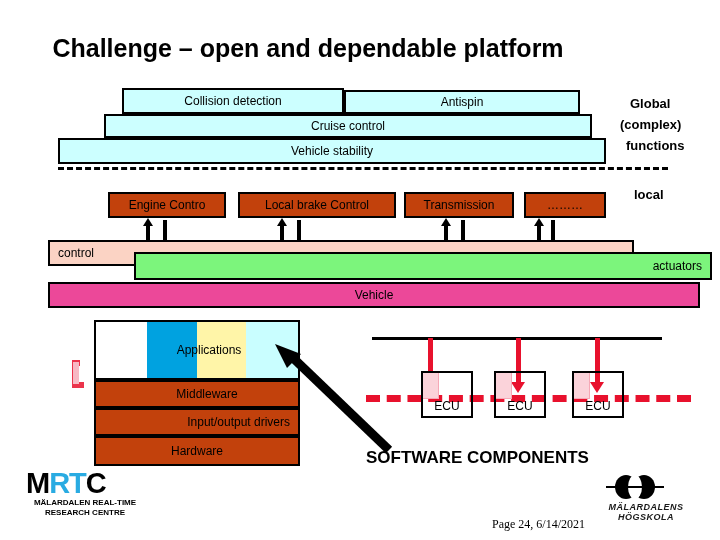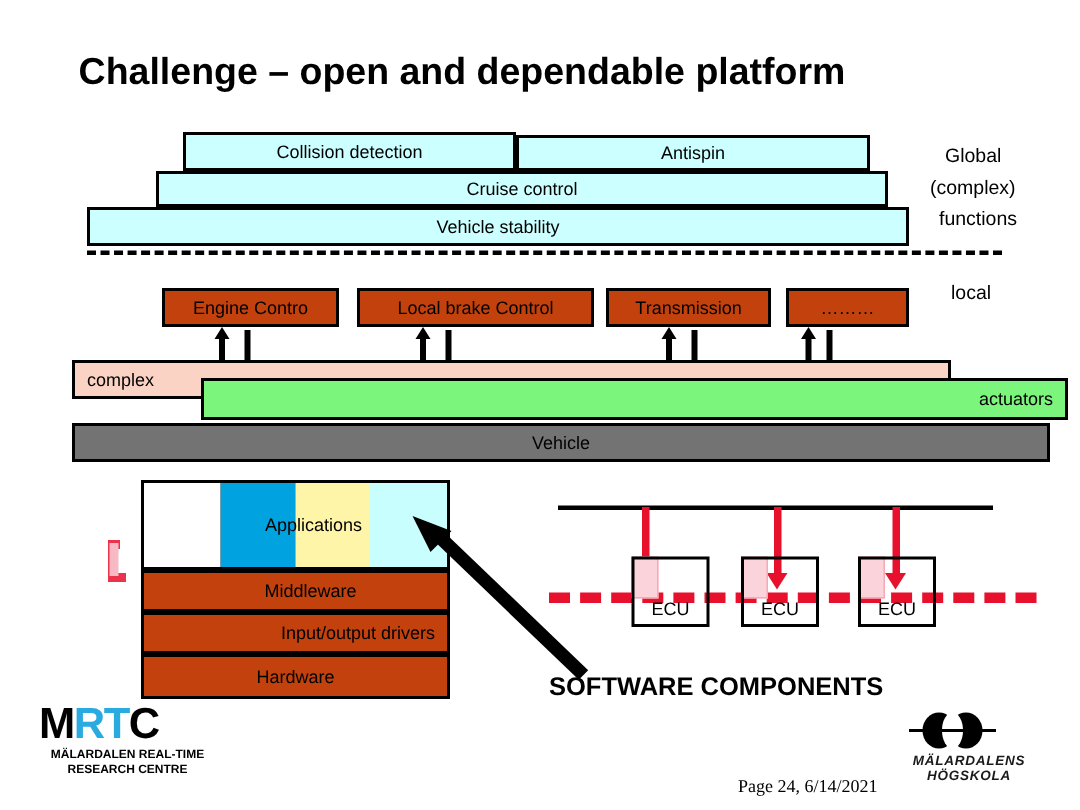--- a/index.html
+++ b/index.html
@@ -57,21 +57,21 @@
     border: 2px solid #000000;
     font-size: 12px;
     display: flex;
     align-items: center;
     white-space: nowrap;
     overflow: hidden;
   }
   .plainlabel {
     position: absolute;
     font-size: 13px;
-    font-weight: normal;
+    font-weight: bold;
     white-space: nowrap;
   }
 
   
   .dash-sep {
     position: absolute;
     left: 58px;
     top: 167px;
     width: 610px;
     height: 0;
@@ -276,28 +276,28 @@
   <div>
     <div class="shaft" style="left:537px; top:222px; height:28px;"></div>
     <div class="head-up" style="left:534px; top:218px;"></div>
   </div>
   <div>
     <div class="shaft" style="left:551px; top:220px; height:30px;"></div>
     <div class="head-down" style="left:547px; top:248px;"></div>
   </div>
 
   <div class="bar" style="left:48px; top:240px; width:586px; height:26px; background:#fbd3c4; padding-left:8px;">
-    <span>complex</span>
+    <span>control</span>
   </div>
 
   <div class="bar" style="left:134px; top:252px; width:578px; height:28px; background:#7cf57c; padding-right:8px; justify-content:flex-end;">
     <span>actuators</span>
   </div>
 
-  <div class="bar" style="left:48px; top:282px; width:652px; height:26px; background:#737373; justify-content:center;">
+  <div class="bar" style="left:48px; top:282px; width:652px; height:26px; background:#ec4899; justify-content:center;">
     <span>Vehicle</span>
   </div>
 
   <div class="box" style="left:94px; top:320px; width:206px; height:60px; justify-content:center; padding:0;">
     <div style="position:absolute; left:0; top:0; width:25.2%; height:100%; background:#ffffff;"></div>
     <div style="position:absolute; left:25.2%; top:0; width:24.8%; height:100%; background:#00a2e0;"></div>
     <div style="position:absolute; left:50%; top:0; width:24.5%; height:100%; background:#fff5a8;"></div>
     <div style="position:absolute; left:74.5%; top:0; width:25.5%; height:100%; background:#c9feff;"></div>
     <span style="position:relative; z-index:2; padding-left:24px; font-size:12px;">Applications</span>
   </div>

